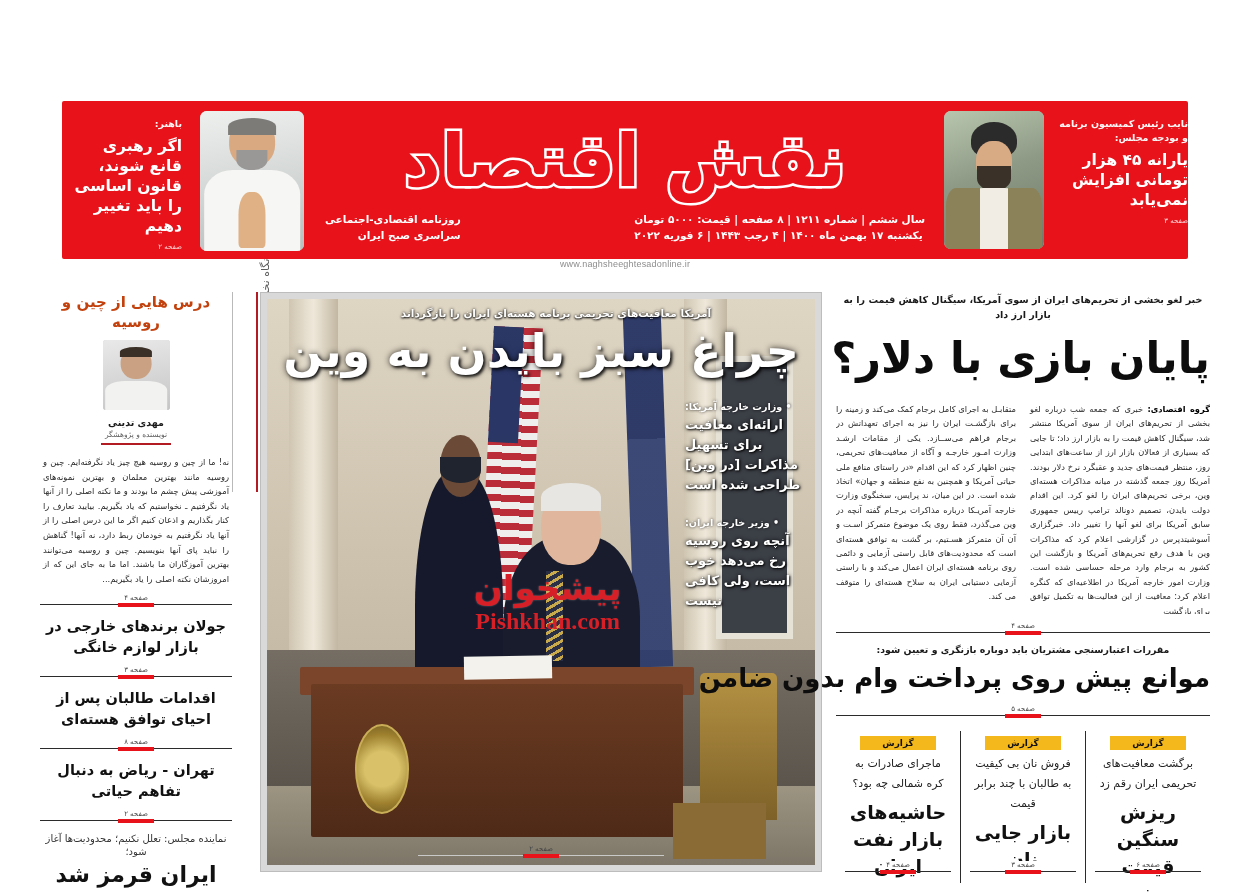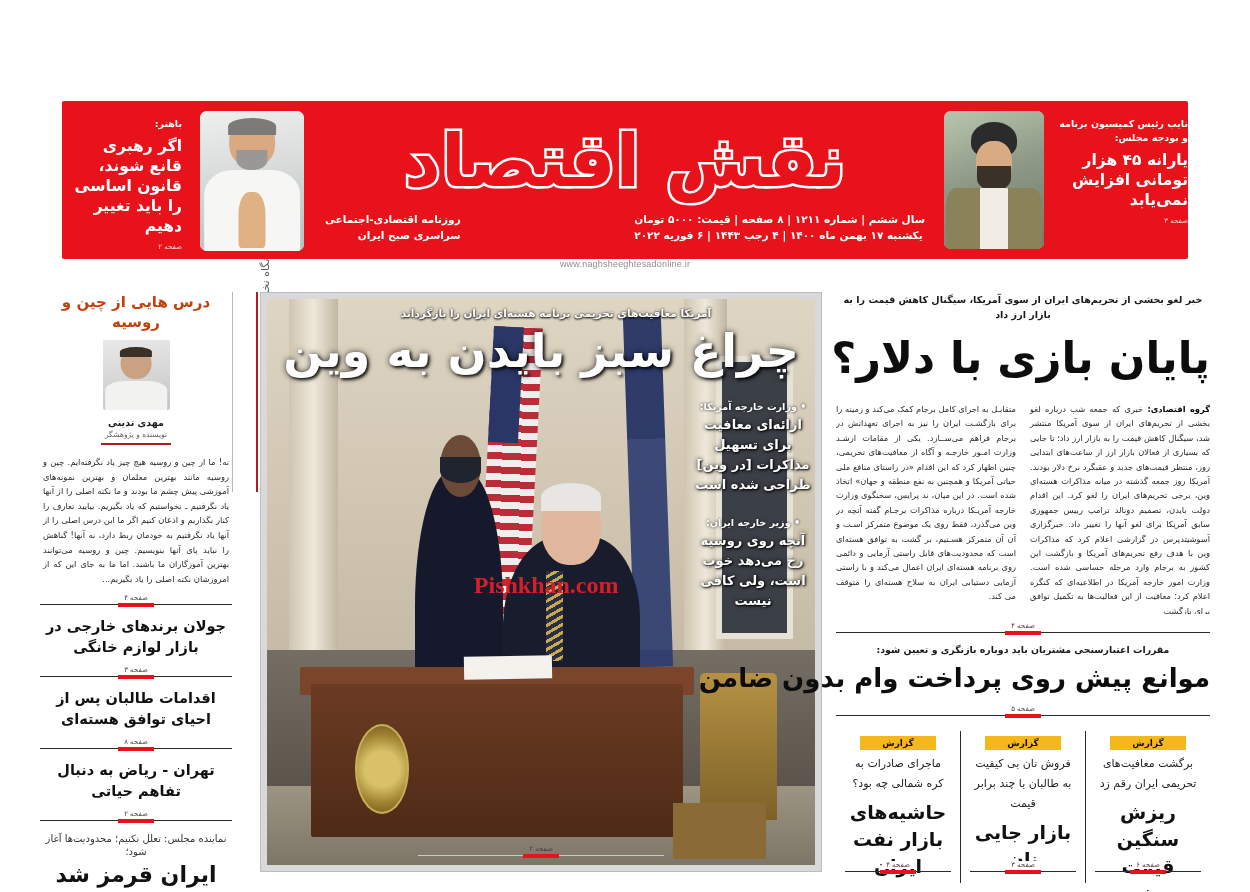--- a/index.html
+++ b/index.html
@@ -360,25 +360,25 @@
     font-size: 46px;
     font-weight: bold;
     color: #fff;
     line-height: 60px;
     text-shadow: 0 0 6px rgba(0,0,0,.75), 2px 2px 3px rgba(0,0,0,.8);
     z-index: 5;
     white-space: nowrap;
   }
   .bullets {
     position: absolute;
-    right: 8px;
+    right: 16px;
     top: 108px;
     width: 120px;
     z-index: 6;
-    text-align: center;
+    text-align: left;
   }
   .bullet { margin-bottom: 22px; }
   .bullet .b-kicker {
     font-size: 9.6px;
     font-weight: bold;
     color: #fff;
     text-shadow: 0 0 3px rgba(0,0,0,.9);
     margin-bottom: 3px;
   }
   .bullet .b-text {
@@ -662,20 +662,21 @@
         <div class="b-kicker">• وزارت خارجه آمریکا:</div>
         <div class="b-text">ارائه‌ای معافیت برای تسهیل مذاکرات [در وین] طراحی شده است</div>
       </div>
       <div class="bullet">
         <div class="b-kicker">• وزیر خارجه ایران:</div>
         <div class="b-text">آنچه روی روسیه رخ می‌دهد خوب است، ولی کافی نیست</div>
       </div>
     </div>
 
     <div class="watermark">
+      <div class="wm-fa">پیشخوان</div>
       <div class="wm-en">Pishkhan.com</div>
     </div>
 
     <div class="pagemark center-pagemark">
       <div class="line"></div>
         <div class="dash"></div>
       <div class="num">صفحه ۲</div>
     </div>
   </div>
 

